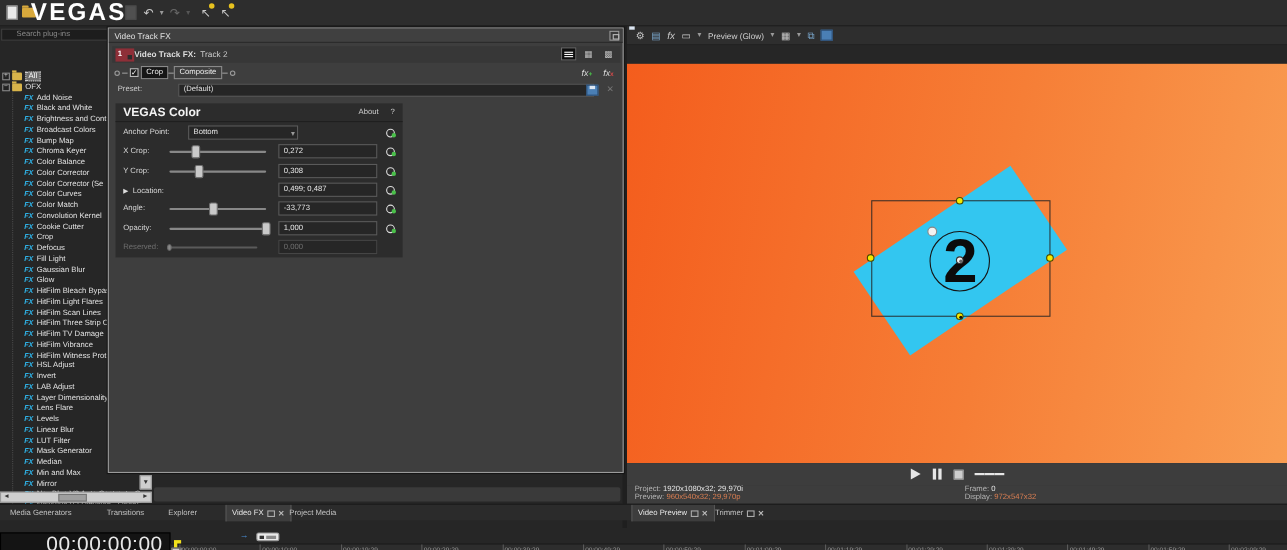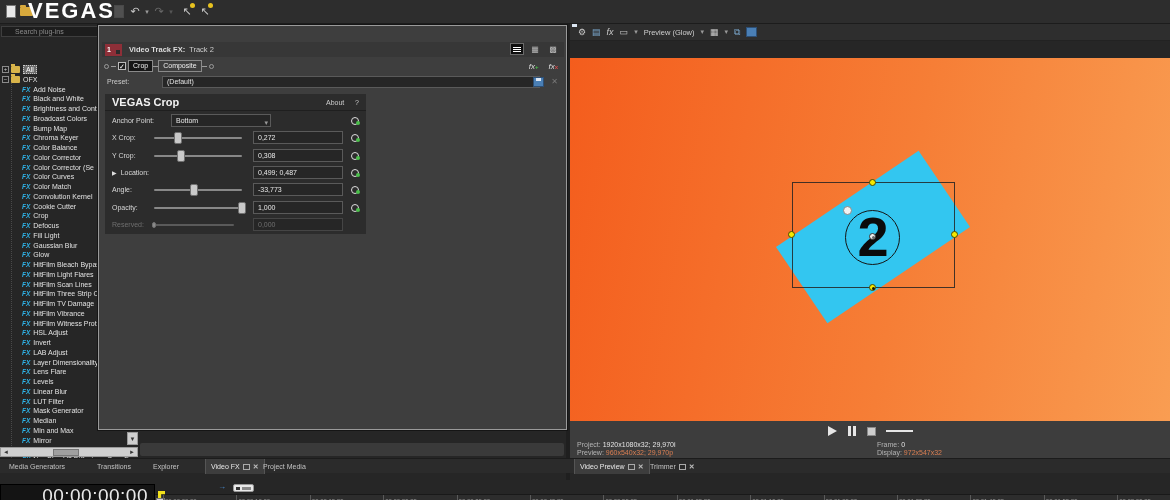--- a/index.html
+++ b/index.html
@@ -347,23 +347,27 @@
       <span class="sb-btn">◄</span>
       <div id="hthumb"></div>
       <span class="sb-btn" style="position:absolute;right:0">►</span>
     </div>
     <div id="vbtn">▼</div>
   </div>
 
   <div class="abs" id="winhscroll"></div>
 
   <div class="abs" id="fxdialog">
+    <div id="fxtitle">
+      <span>Video Track FX</span>
+      <span class="winbtn"></span>
+    </div>
     <div id="fxheader">
       <span class="trackbadge">1</span>
-      <span style="font-weight:bold;font-size:7.5px;margin-left:7px">Video Track FX:</span>
+      <span style="font-weight:bold;font-size:7.5px;margin-left:0">Video Track FX:</span>
       <span style="font-size:7.5px;margin-left:4px;color:#ccc">Track 2</span>
       <span class="viewbtns">
         <span class="vb sel listglyph">
             <span>
               <i></i>
               <i></i>
               <i></i>
             </span>
           </span>
         <span class="vb">▦</span>
@@ -388,21 +392,21 @@
       <span class="lab">Preset:</span>
       <span id="presetcombo">
         <span>(Default)</span>
         <span class="dd">▾</span>
       </span>
       <span class="floppy" style="right:20px"></span>
       <span class="graycross" style="right:6px">✕</span>
     </div>
     <div id="fxpanel">
       <div id="fxpanel-h">
-        <span class="t">VEGAS Crop</span>
+        <span class="t">VEGAS Color</span>
         <span class="about">About</span>
         <span class="help">?</span>
       </div>
       <div id="fxrows">
           <div class="fxp-row" style="top: 19px;">
             <span class="lbl">Anchor Point:</span>
             <span class="combo"><span>Bottom</span><span class="dd">▾</span></span>
             <span class="animbtn"></span>
           </div>
           <div class="fxp-row" style="top: 36.3px;">

